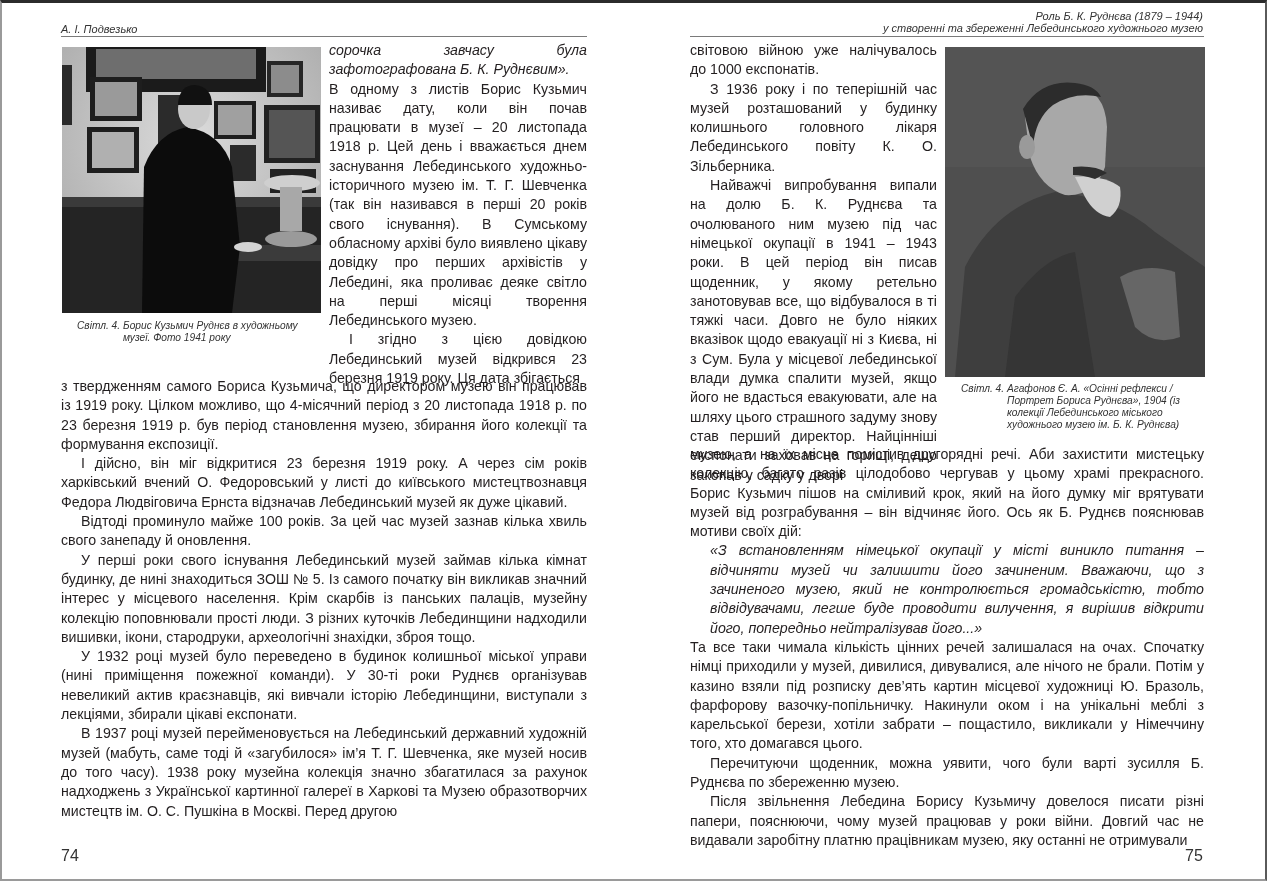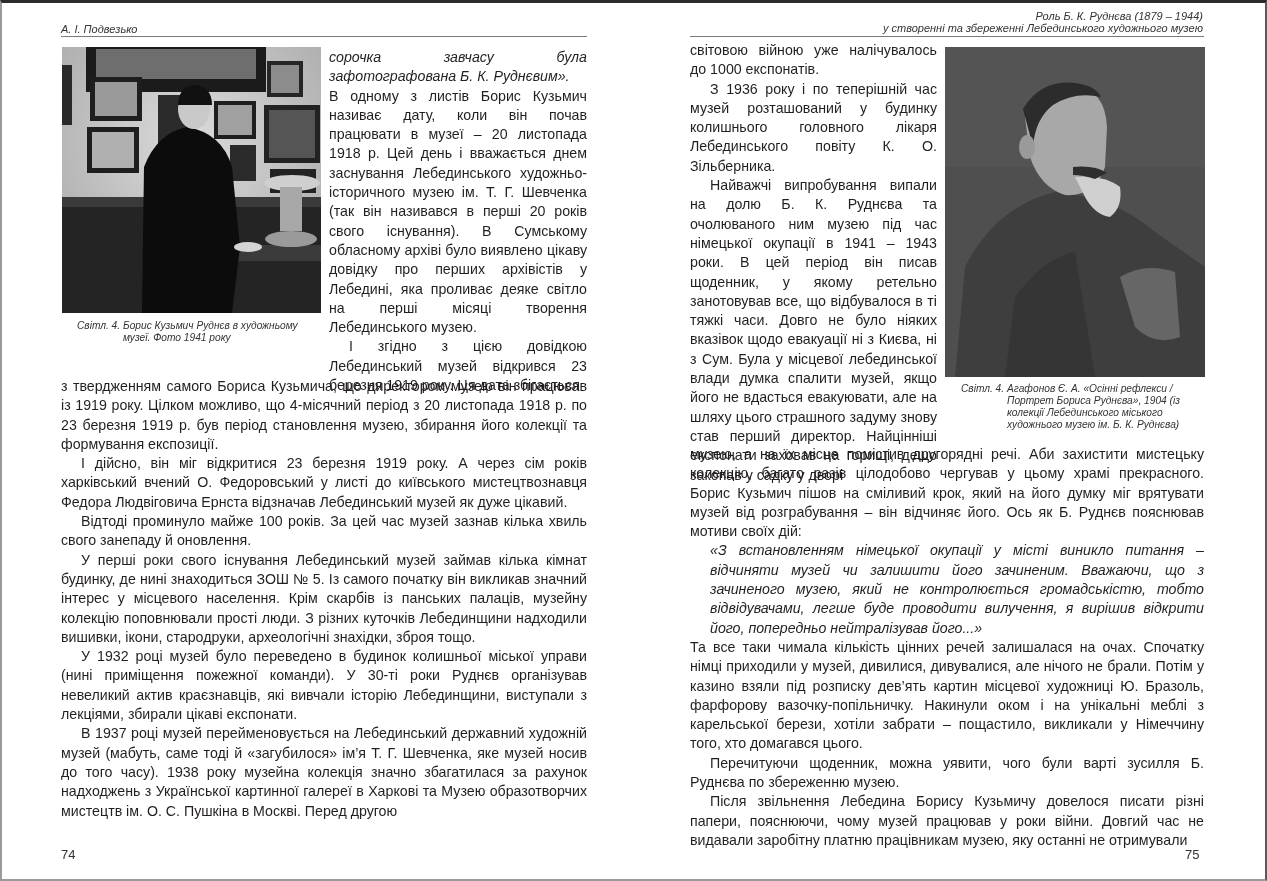--- a/index.html
+++ b/index.html
@@ -33,21 +33,21 @@
   .indent { text-indent: 20px; }
   .italic { font-style: italic; }
   .block { position: absolute; }
 
   .caption {
     position: absolute; font-style: italic; font-size: 10.2px; line-height: 12px; color: #333;
   }
   .cap-num { position: absolute; left: 16px; top: 0; }
   .cap-text { position: absolute; top: 0; margin-left: 6px; }
 
-  .page-number { position: absolute; font-size: 13px; color: #333; }
+  .page-number { position: absolute; font-size: 16px; color: #333; }
 
   .photo { position: absolute; overflow: hidden; }
 </style>
 </head>
 <body>
 
 <div class="frame"></div>
 
 <div class="page" id="page-left">
   <div class="running-head" style="left:61px; top:23px;">А. І. Подвезько</div>
@@ -95,21 +95,21 @@
       <path d="M116 56 Q118 38 133 38 Q150 40 150 58 L116 58 Z" fill="#111"></path>
       <ellipse cx="186" cy="200" rx="14" ry="5" fill="#d4d4d4"></ellipse>
     </svg>
   </div>
 
   <div class="caption" style="left:61px; top:320px; width:260px;">
     <span class="cap-num">Світл. 4.</span>
     <span class="cap-text" style="left:56px; width:200px;">Борис Кузьмич Руднєв в художньому музеї. Фото 1941 року</span>
   </div>
 
-  <div class="block text" style="left:329px; top:48px; width:258px;">
+  <div class="block text" style="left:329px; top:41px; width:258px;">
     <p class="para italic">сорочка завчасу була зафотографована Б. К. Руднєвим».</p>
     <p class="para">В одному з листів Борис Кузьмич називає дату, коли він почав працювати в музеї – 20 листопада 1918 р. Цей день і вважається днем заснування Лебединського художньо-історичного музею ім. Т. Г. Шевченка (так він називався в перші 20 років свого існування). В Сумському обласному архіві було виявлено цікаву довідку про перших архівістів у Лебедині, яка проливає деяке світло на перші місяці творення Лебединського музею.</p>
     <p class="para indent">І згідно з цією довідкою Лебединський музей відкрився 23 березня 1919 року. Ця дата збігається</p>
   </div>
 
   <div class="block text" style="left:61px; top:377px; width:526px;">
     <p class="para">з твердженням самого Бориса Кузьмича, що директором музею він працював із 1919 року. Цілком можливо, що 4-місячний період з 20 листопада 1918 р. по 23 березня 1919 р. був період становлення музею, збирання його колекції та формування експозиції.</p>
     <p class="para indent">І дійсно, він міг відкритися 23 березня 1919 року. А через сім років харківський вчений О. Федоровський у листі до київського мистецтвознавця Федора Людвіговича Ернста відзначав Лебединський музей як дуже цікавий.</p>
     <p class="para indent">Відтоді проминуло майже 100 років. За цей час музей зазнав кілька хвиль свого занепаду й оновлення.</p>
     <p class="para indent">У перші роки свого існування Лебединський музей займав кілька кімнат будинку, де нині знаходиться ЗОШ № 5. Із самого початку він викликав значний інтерес у місцевого населення. Крім скарбів із панських палаців, музейну колекцію поповнювали прості люди. З різних куточків Лебединщини надходили вишивки, ікони, стародруки, археологічні знахідки, зброя тощо.</p>

